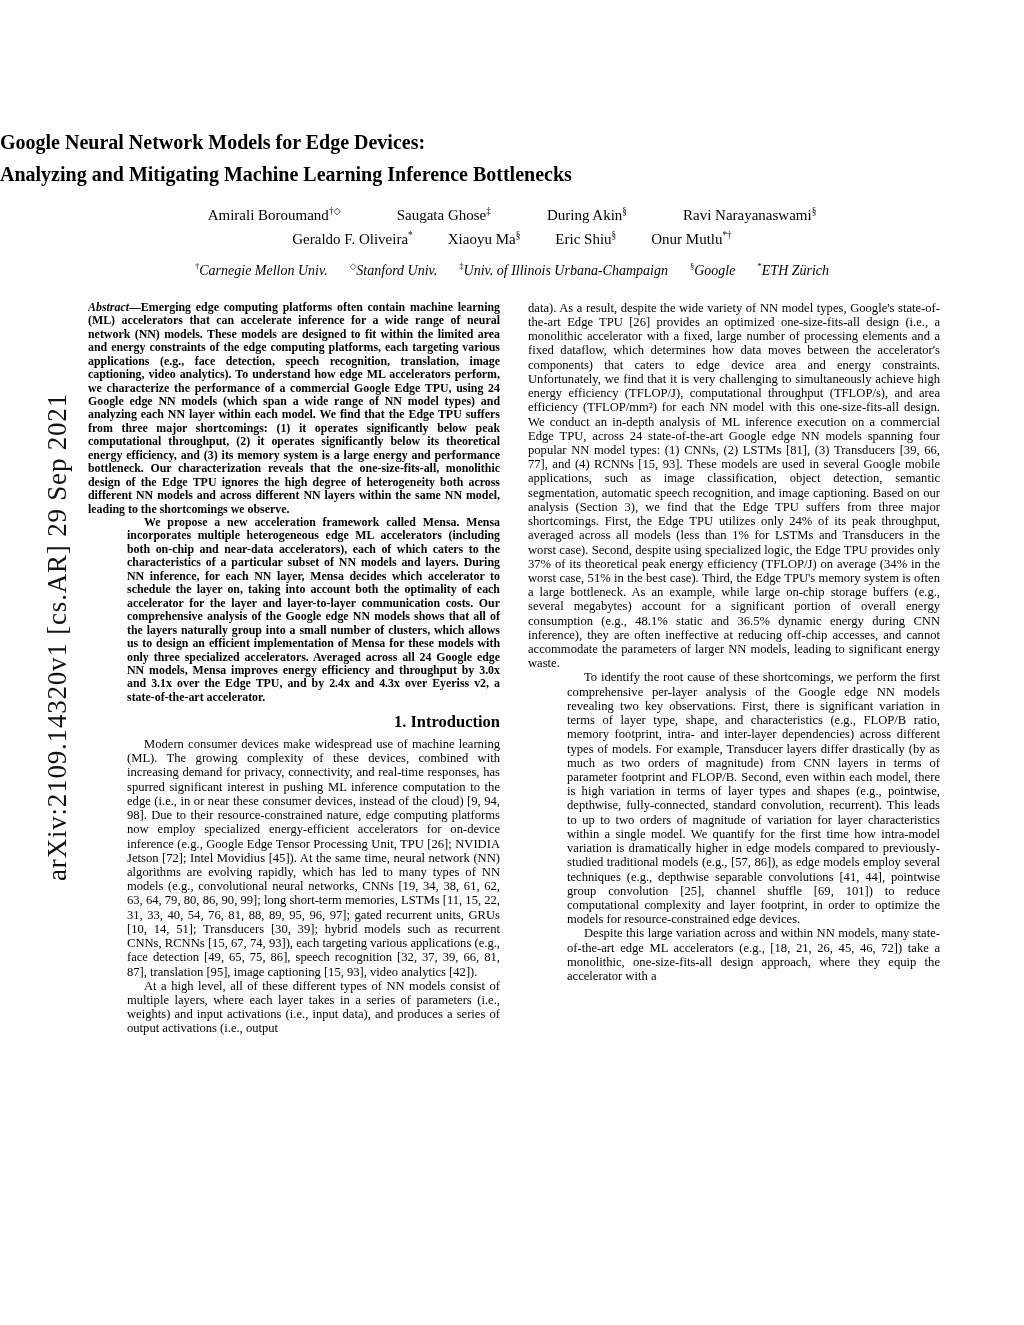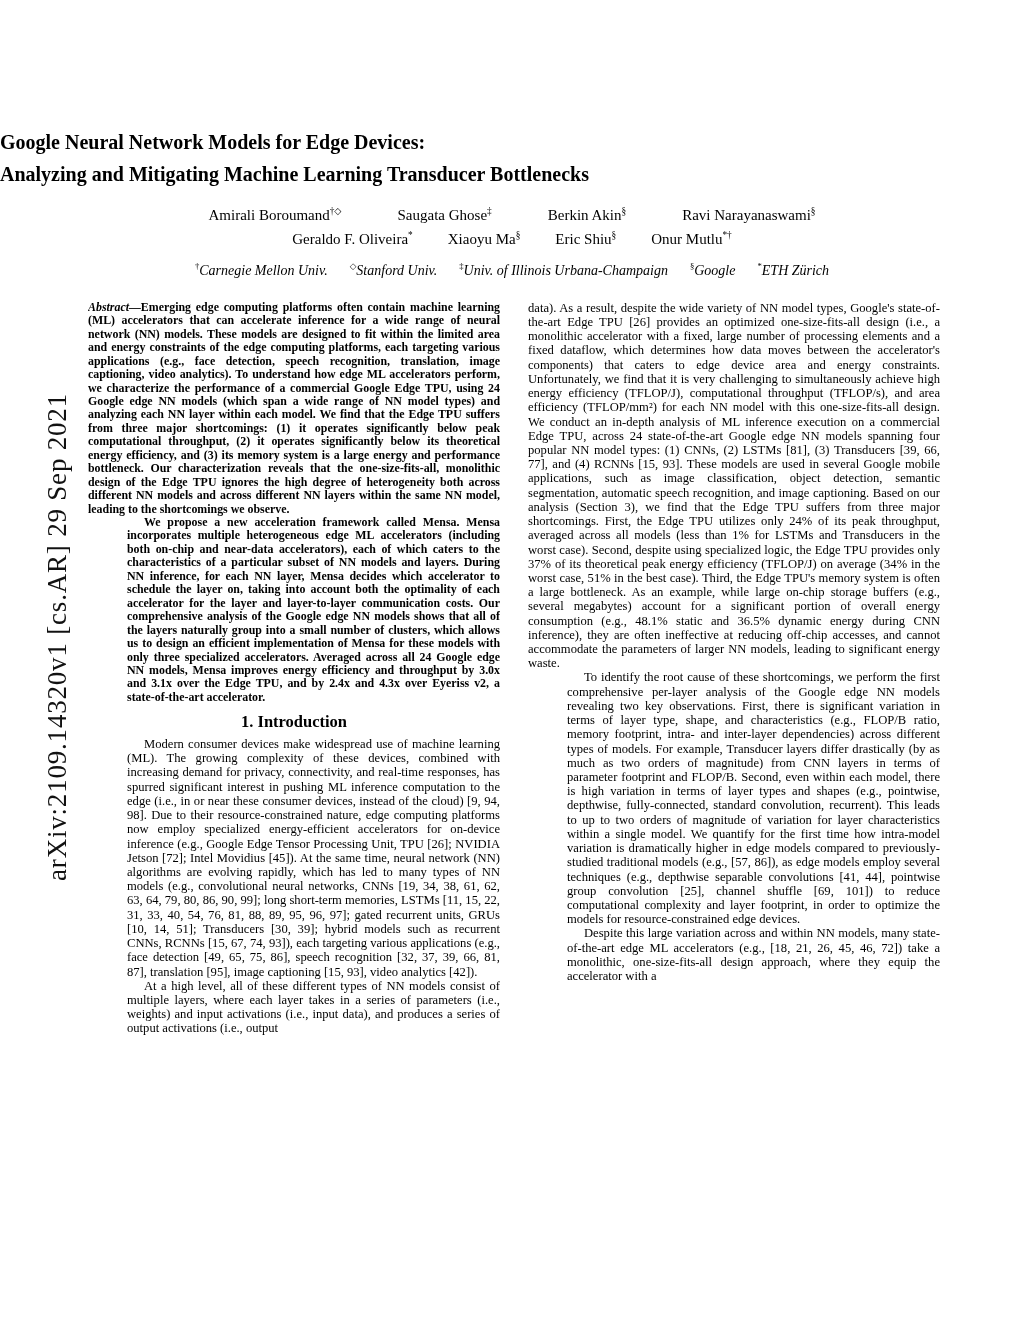--- a/index.html
+++ b/index.html
@@ -79,41 +79,41 @@
   .abstract {
     font-weight: bold;
     font-size: 11.9px;
     line-height: 1.13;
   }
   .abs-label { font-style: italic; }
 
   .section-heading {
     font-size: 16.5px;
     font-weight: bold;
-    text-align: center;
+    text-align: right;
     margin: 9px 0 5px 0;
   }
 </style>
 </head>
 <body>
 
 <div class="page">
 
   <div class="arxiv-label">arXiv:2109.14320v1 [cs.AR] 29 Sep 2021</div>
 
   <div class="header">
     <h1 class="title">
       <span>Google Neural Network Models for Edge Devices:</span><br>
-      <span>Analyzing and Mitigating Machine Learning Transducer Bottlenecks</span>
+      <span>Analyzing and Mitigating Machine Learning Inference Bottlenecks</span>
     </h1>
 
     <div class="authors-row first">
       <span class="author"><span>Amirali Boroumand</span><sup>†◇</sup></span>
       <span class="author"><span>Saugata Ghose</span><sup>‡</sup></span>
-      <span class="author"><span>Berkin Akin</span><sup>§</sup></span>
+      <span class="author"><span>During Akin</span><sup>§</sup></span>
       <span class="author"><span>Ravi Narayanaswami</span><sup>§</sup></span>
     </div>
 
     <div class="authors-row second">
       <span class="author"><span>Geraldo F. Oliveira</span><sup>*</sup></span>
       <span class="author"><span>Xiaoyu Ma</span><sup>§</sup></span>
       <span class="author"><span>Eric Shiu</span><sup>§</sup></span>
       <span class="author"><span>Onur Mutlu</span><sup>*†</sup></span>
     </div>
 

